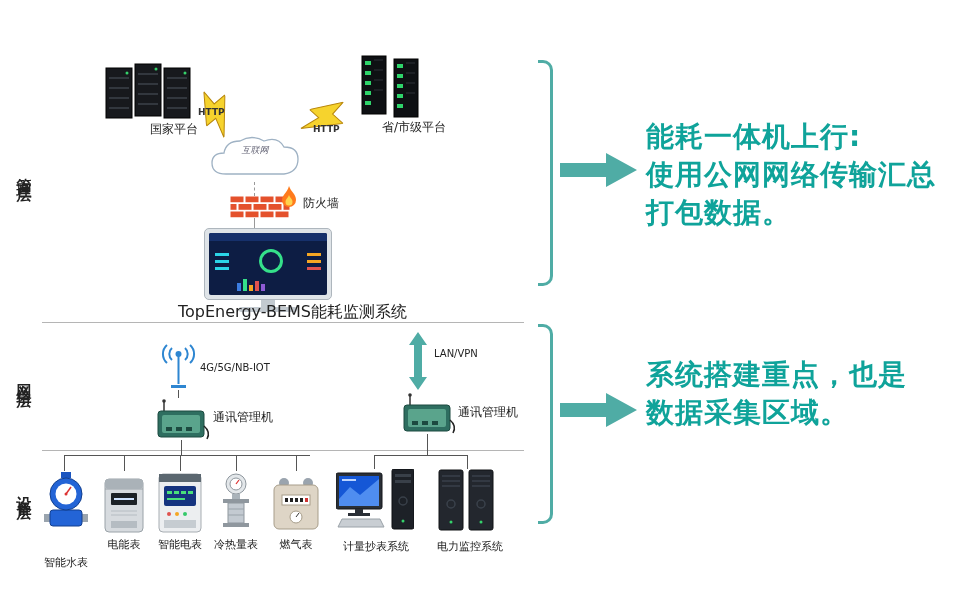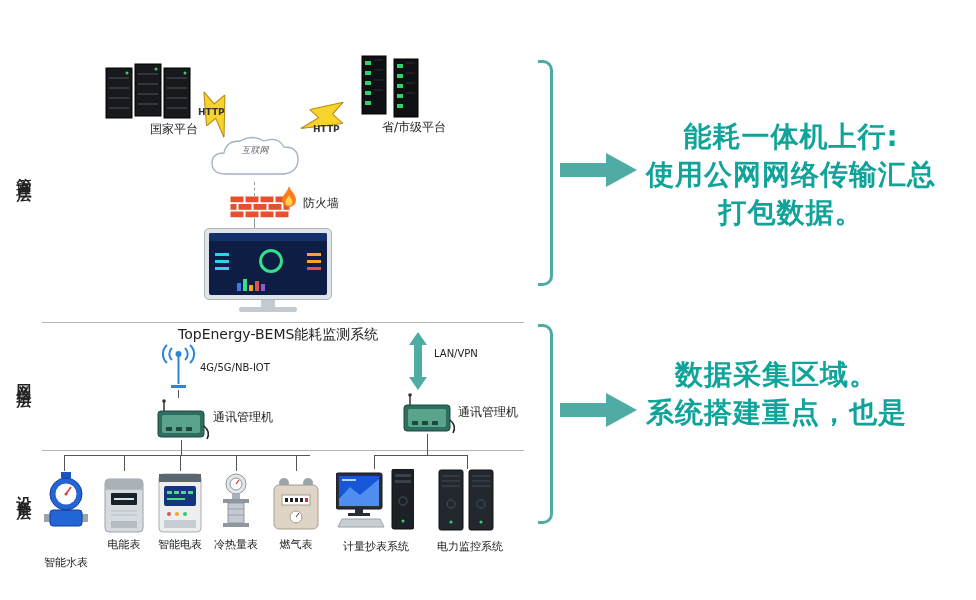--- a/index.html
+++ b/index.html
@@ -27,21 +27,21 @@
     padding:4px;box-sizing:border-box;}
   .mon-screen{width:100%;height:100%;background:#0d1d44;border-radius:2px;position:relative;overflow:hidden;}
   .mon-neck{margin:0 auto;width:14px;height:7px;background:#c3cad0;}
   .mon-base{margin:0 auto;width:58px;height:5px;background:#c3cad0;border-radius:2px;}
   .ms{position:absolute;}
 
   .bracket{position:absolute;width:15px;border-top:3px solid var(--arrow);border-right:3px solid var(--arrow);
     border-bottom:3px solid var(--arrow);border-radius:0 10px 10px 0;box-sizing:border-box;}
 
   .note{position:absolute;color:var(--accent);font-weight:700;font-size:28px;line-height:38px;
-    letter-spacing:1px;white-space:nowrap;text-align:center;}
+    letter-spacing:1px;white-space:nowrap;}
 </style>
 </head>
 <body>
 
 <div class="canvas">
 
   <div class="layer-label" style="top:166px">管理层</div>
   <div class="layer-label" style="top:372px">网络层</div>
   <div class="layer-label" style="top:484px">设备层</div>
 
@@ -160,21 +160,21 @@
         <div class="ms" style="left:28px;bottom:4px;width:4px;height:8px;background:#3b7ce0"></div>
         <div class="ms" style="left:34px;bottom:4px;width:4px;height:12px;background:#35e08a"></div>
         <div class="ms" style="left:40px;bottom:4px;width:4px;height:6px;background:#f5a623"></div>
         <div class="ms" style="left:46px;bottom:4px;width:4px;height:10px;background:#e0524f"></div>
         <div class="ms" style="left:52px;bottom:4px;width:4px;height:7px;background:#8e5bd6"></div>
       </div>
     </div>
     <div class="mon-neck"></div>
     <div class="mon-base"></div>
   </div>
-  <div class="cap" style="left:178px;top:326px;width:180px;font-size:14px">TopEnergy-BEMS能耗监测系统</div>
+  <div class="cap" style="left:178px;top:302px;width:180px;font-size:16px">TopEnergy-BEMS能耗监测系统</div>
 
   <svg class="icon" style="left:157px;top:344px" width="44" height="46" viewBox="0 0 44 46">
     <g stroke="#2e86d1" stroke-width="2" fill="none">
       <path d="M15 4 A8 8 0 0 0 15 16"></path>
       <path d="M10 1 A12 12 0 0 0 10 19"></path>
       <path d="M28 4 A8 8 0 0 1 28 16"></path>
       <path d="M33 1 A12 12 0 0 1 33 19"></path>
     </g>
     <circle cx="21.5" cy="10" r="3" fill="#2e86d1"></circle>
     <rect x="20.5" y="12" width="2" height="28" fill="#2e86d1"></rect>
@@ -337,17 +337,17 @@
     <div>能耗一体机上行:</div>
     <div>使用公网网络传输汇总</div>
     <div>打包数据。</div>
   </div>
 
   <div class="bracket" style="left:538px;top:324px;height:200px"></div>
   <svg class="icon" style="left:560px;top:392px" width="78" height="36" viewBox="0 0 78 36">
     <polygon points="0,11 46,11 46,1 77,18 46,35 46,25 0,25" style="fill:var(--arrow)"></polygon>
   </svg>
   <div class="note" style="left:646px;top:356px">
+    <div>系统搭建重点，也是</div>
     <div>数据采集区域。</div>
-    <div>系统搭建重点，也是</div>
   </div>
 
 </div>
 
 </body></html>

